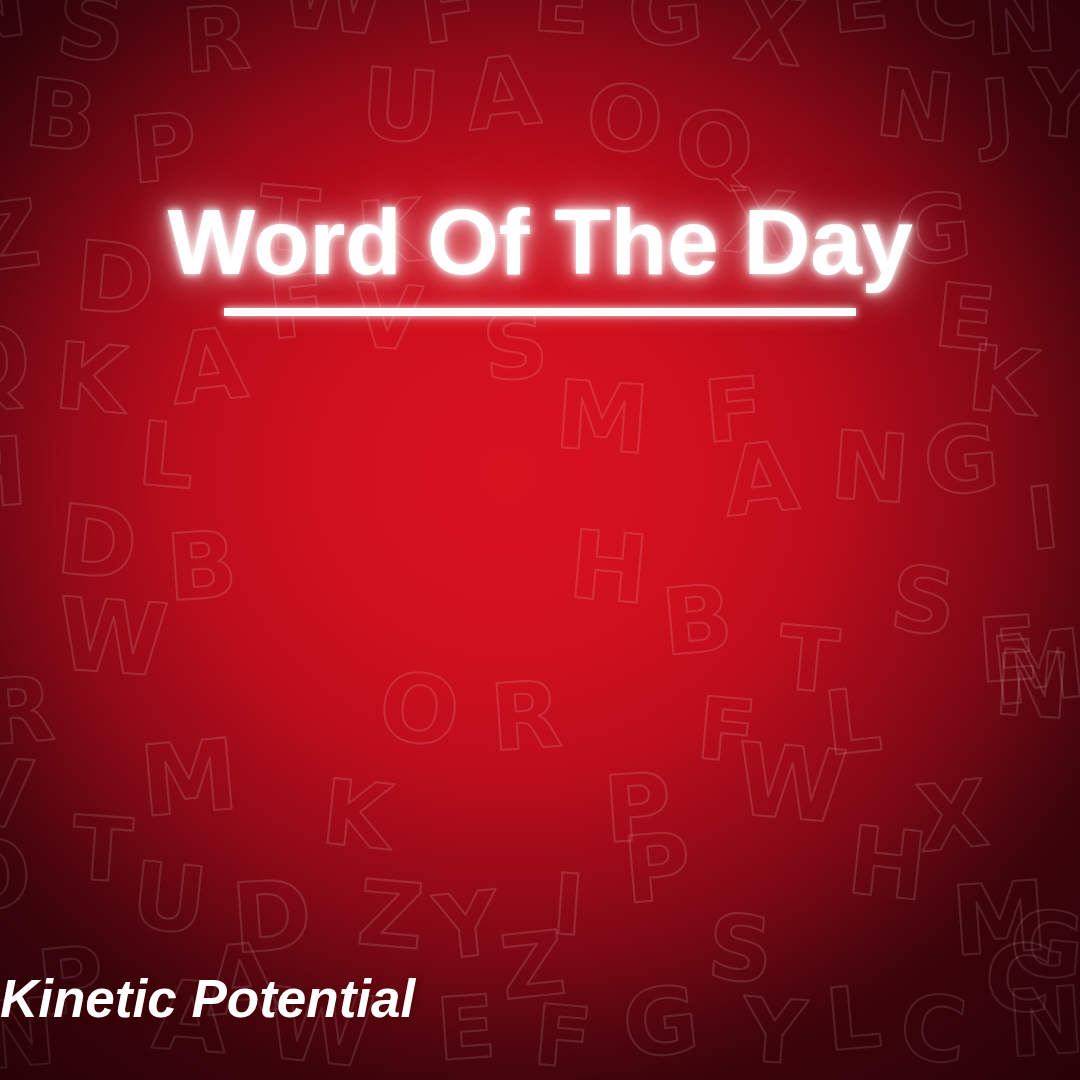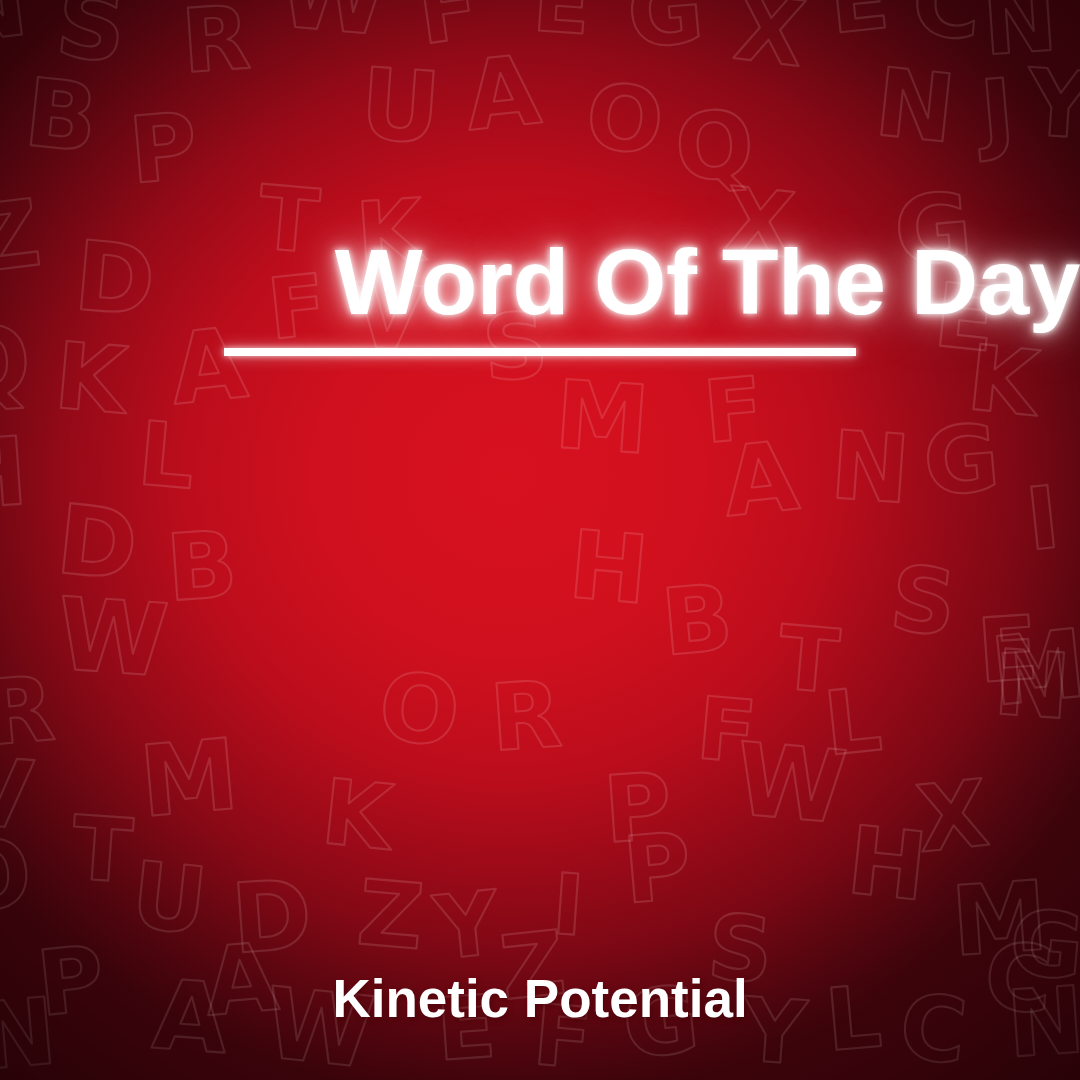--- a/index.html
+++ b/index.html
@@ -65,22 +65,21 @@
     position: absolute;
     inset: 0;
   }
 
   
   #title-block {
     position: absolute;
     left: 0;
     right: 0;
     top: 196px;
-    text-align: right;
-    margin-top: 40px;
+    text-align: center;
   }
   #title {
     display: inline-block;
     font-size: 93px;
     font-weight: 700;
     color: #ffffff;
     letter-spacing: -0.5px;
     line-height: 1.0;
     text-shadow:
       0 0 6px rgba(255,255,255,0.95),
@@ -138,21 +137,22 @@
     width: 400px;
     text-shadow: 2px 3px 4px rgba(90,0,8,0.50);
   }
 
   
   #footer {
     position: absolute;
     left: 0;
     right: 0;
     top: 968px;
-    text-align: center;
+    text-align: left;
+    font-style: italic;
   }
   #brand {
     display: inline-block;
     font-size: 53px;
     font-weight: 700;
     color: #ffffff;
     letter-spacing: 0px;
     text-shadow: 2px 3px 5px rgba(70,0,6,0.55);
   }
 </style>

